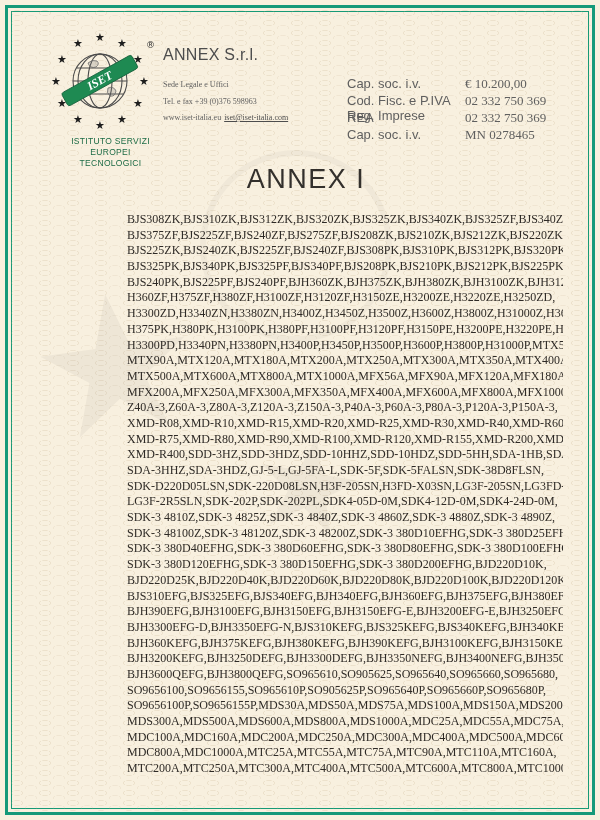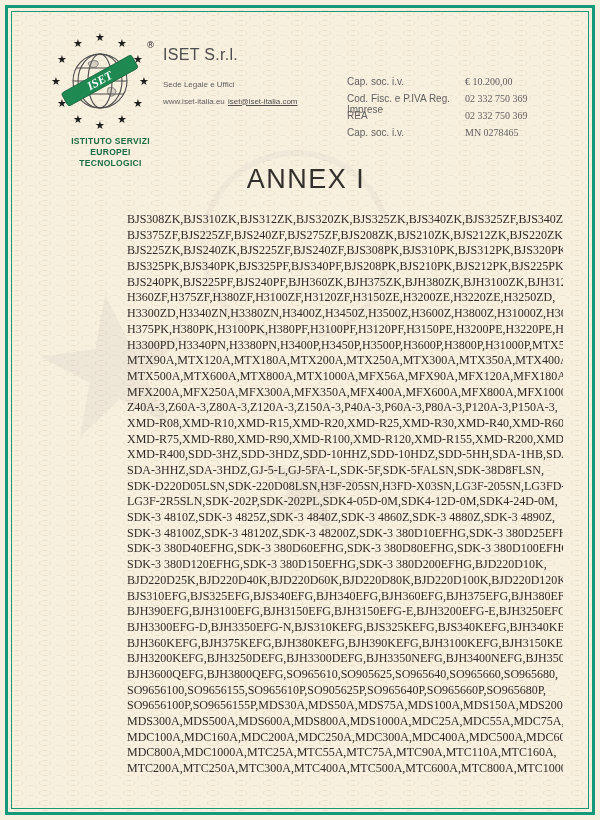--- a/index.html
+++ b/index.html
@@ -33,32 +33,32 @@
   }
   .ghost{position:absolute;color:rgba(90,90,90,0.06);pointer-events:none;line-height:1;}
   .ghost-star-1{left:30px;top:270px;font-size:190px;transform:rotate(-8deg);}
   .ghost-star-2{left:250px;top:420px;font-size:130px;transform:rotate(10deg);}
   .ghost-globe{left:200px;top:150px;width:180px;height:180px;border:6px solid rgba(90,90,90,0.05);border-radius:50%;}
 
   
   .logo-block{position:absolute;left:42px;top:30px;width:120px;text-align:center;}
   .logo-org{
     margin-top:2px;
-    font-size:8.5px;font-weight:bold;letter-spacing:0.3px;
+    font-size:8.5px;font-weight:normal;letter-spacing:0.3px;
     color:#1c6b45;line-height:11px;white-space:pre-line;margin-left:17px;
   }
   .company-block{position:absolute;left:163px;top:46px;width:180px;}
   .company-name{font-size:16px;color:#4d4d4d;letter-spacing:0.3px;}
   .addr{margin-top:13px;font-size:8px;color:#5f5f5f;line-height:16.5px;}
-  .addr .line{white-space:nowrap;}
+  .addr .line{white-space:nowrap;font-family:Liberation Serif, serif;}
   .weblinks{font-size:8px;color:#5f5f5f;white-space:nowrap;}
   .weblinks .site{margin-right:1px;}
   .weblinks .mail{text-decoration:underline;color:#4d4d4d;cursor:pointer;text-align:right;}
 
-  .registry{position:absolute;left:347px;top:76px;width:216px;font-size:10px;color:#5f5f5f;}
+  .registry{position:absolute;left:347px;top:76px;width:216px;font-size:13px;color:#5f5f5f;}
   .registry .row{display:flex;height:17px;align-items:flex-start;}
   .registry .lbl{width:118px;flex:0 0 118px;}
   .registry .val{flex:1;font-family:Liberation Serif, serif;}
 
   
   .doc-title{
     position:absolute;left:6px;top:164px;width:100%;
     text-align:center;
     font-family:Liberation Sans, sans-serif;
     font-size:27px;color:#33302c;letter-spacing:1.5px;
@@ -117,23 +117,24 @@
         <rect x="10" y="43" width="80" height="15" rx="2.5" fill="#1e8a52" stroke="#14603a" stroke-width="0.8"></rect>
         <text x="50" y="54.5" text-anchor="middle" font-size="12" font-style="italic" font-weight="bold" fill="#ffffff" font-family="Liberation Serif, serif">ISET</text>
       </g>
       <text x="96" y="18" font-size="9" fill="#333" font-family="DejaVu Sans, sans-serif">®</text>
     </svg>
     <div class="logo-org">ISTITUTO SERVIZI
 EUROPEI TECNOLOGICI</div>
   </div>
 
   <div class="company-block">
-    <div class="company-name">ISET S.r.l.</div>
+    <div class="company-name">ANNEX S.r.l.</div>
     <div class="addr">
       <div class="line">Sede Legale e Uffici</div>
+      <div class="line">Tel. e fax +39 (0)376 598963</div>
       <div class="line weblinks">
         <span class="site">www.iset-italia.eu</span>
         <span class="mail">iset@iset-italia.com</span>
       </div>
     </div>
   </div>
 
   <div class="registry">
     <div class="row">
       <span class="lbl">Cap. soc. i.v.</span>

